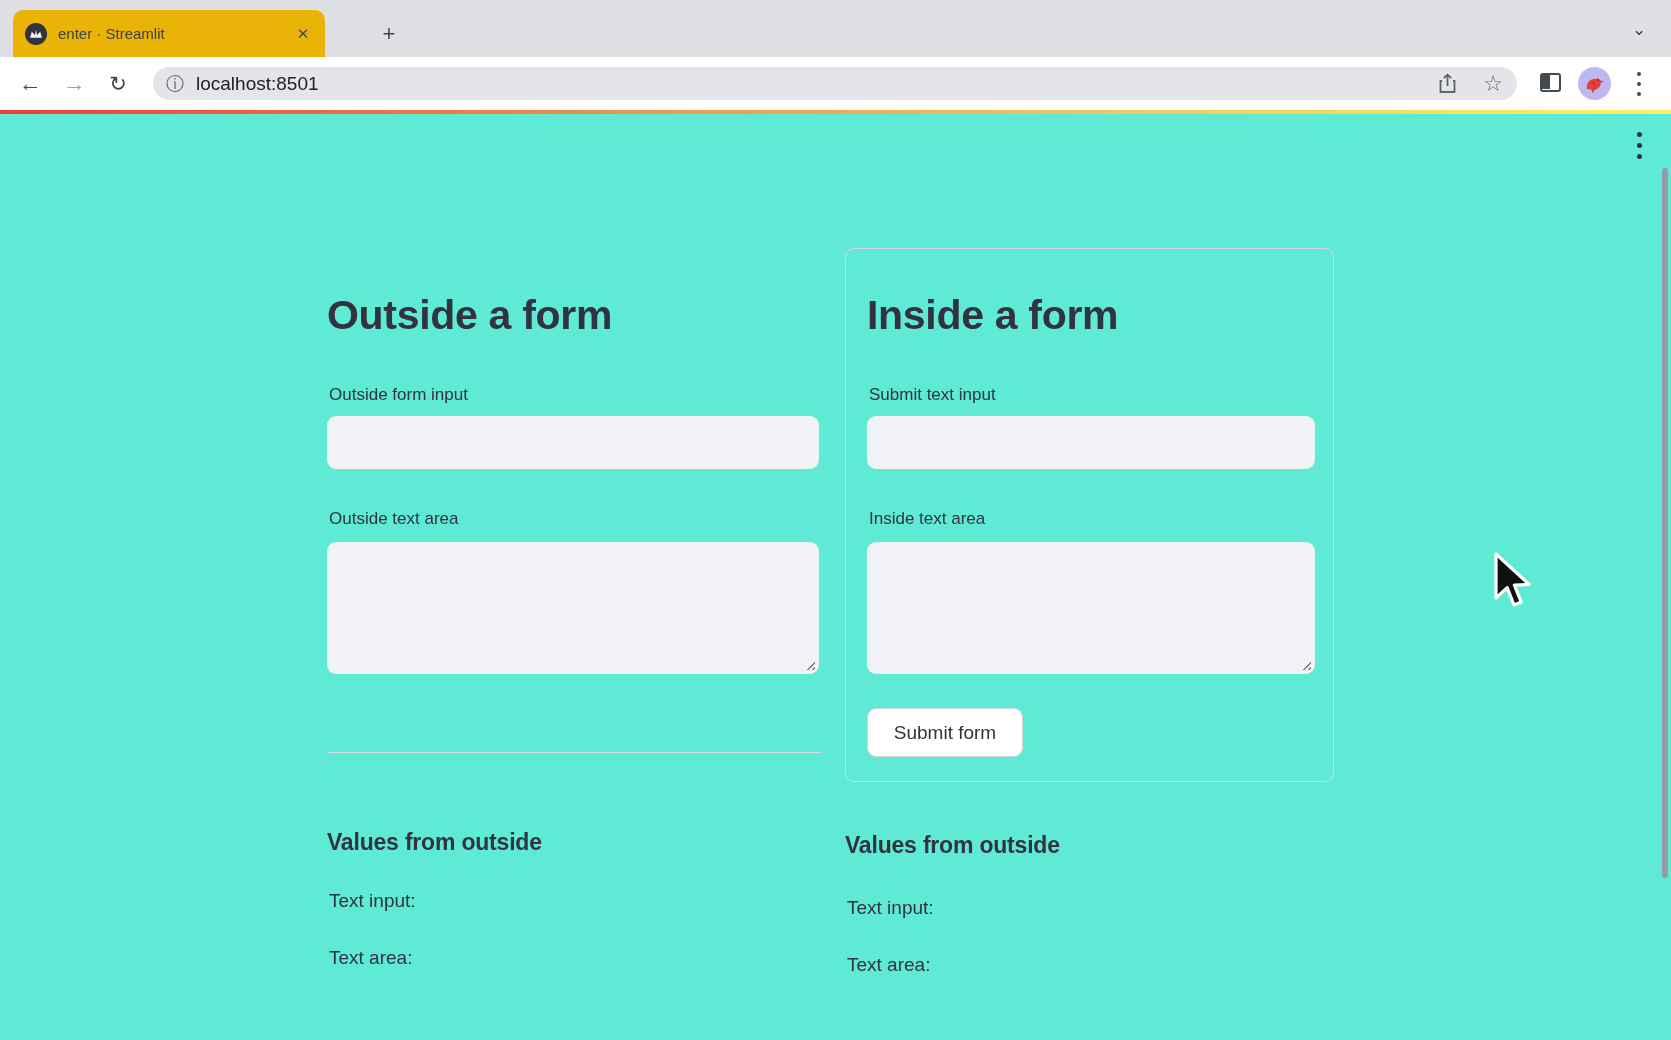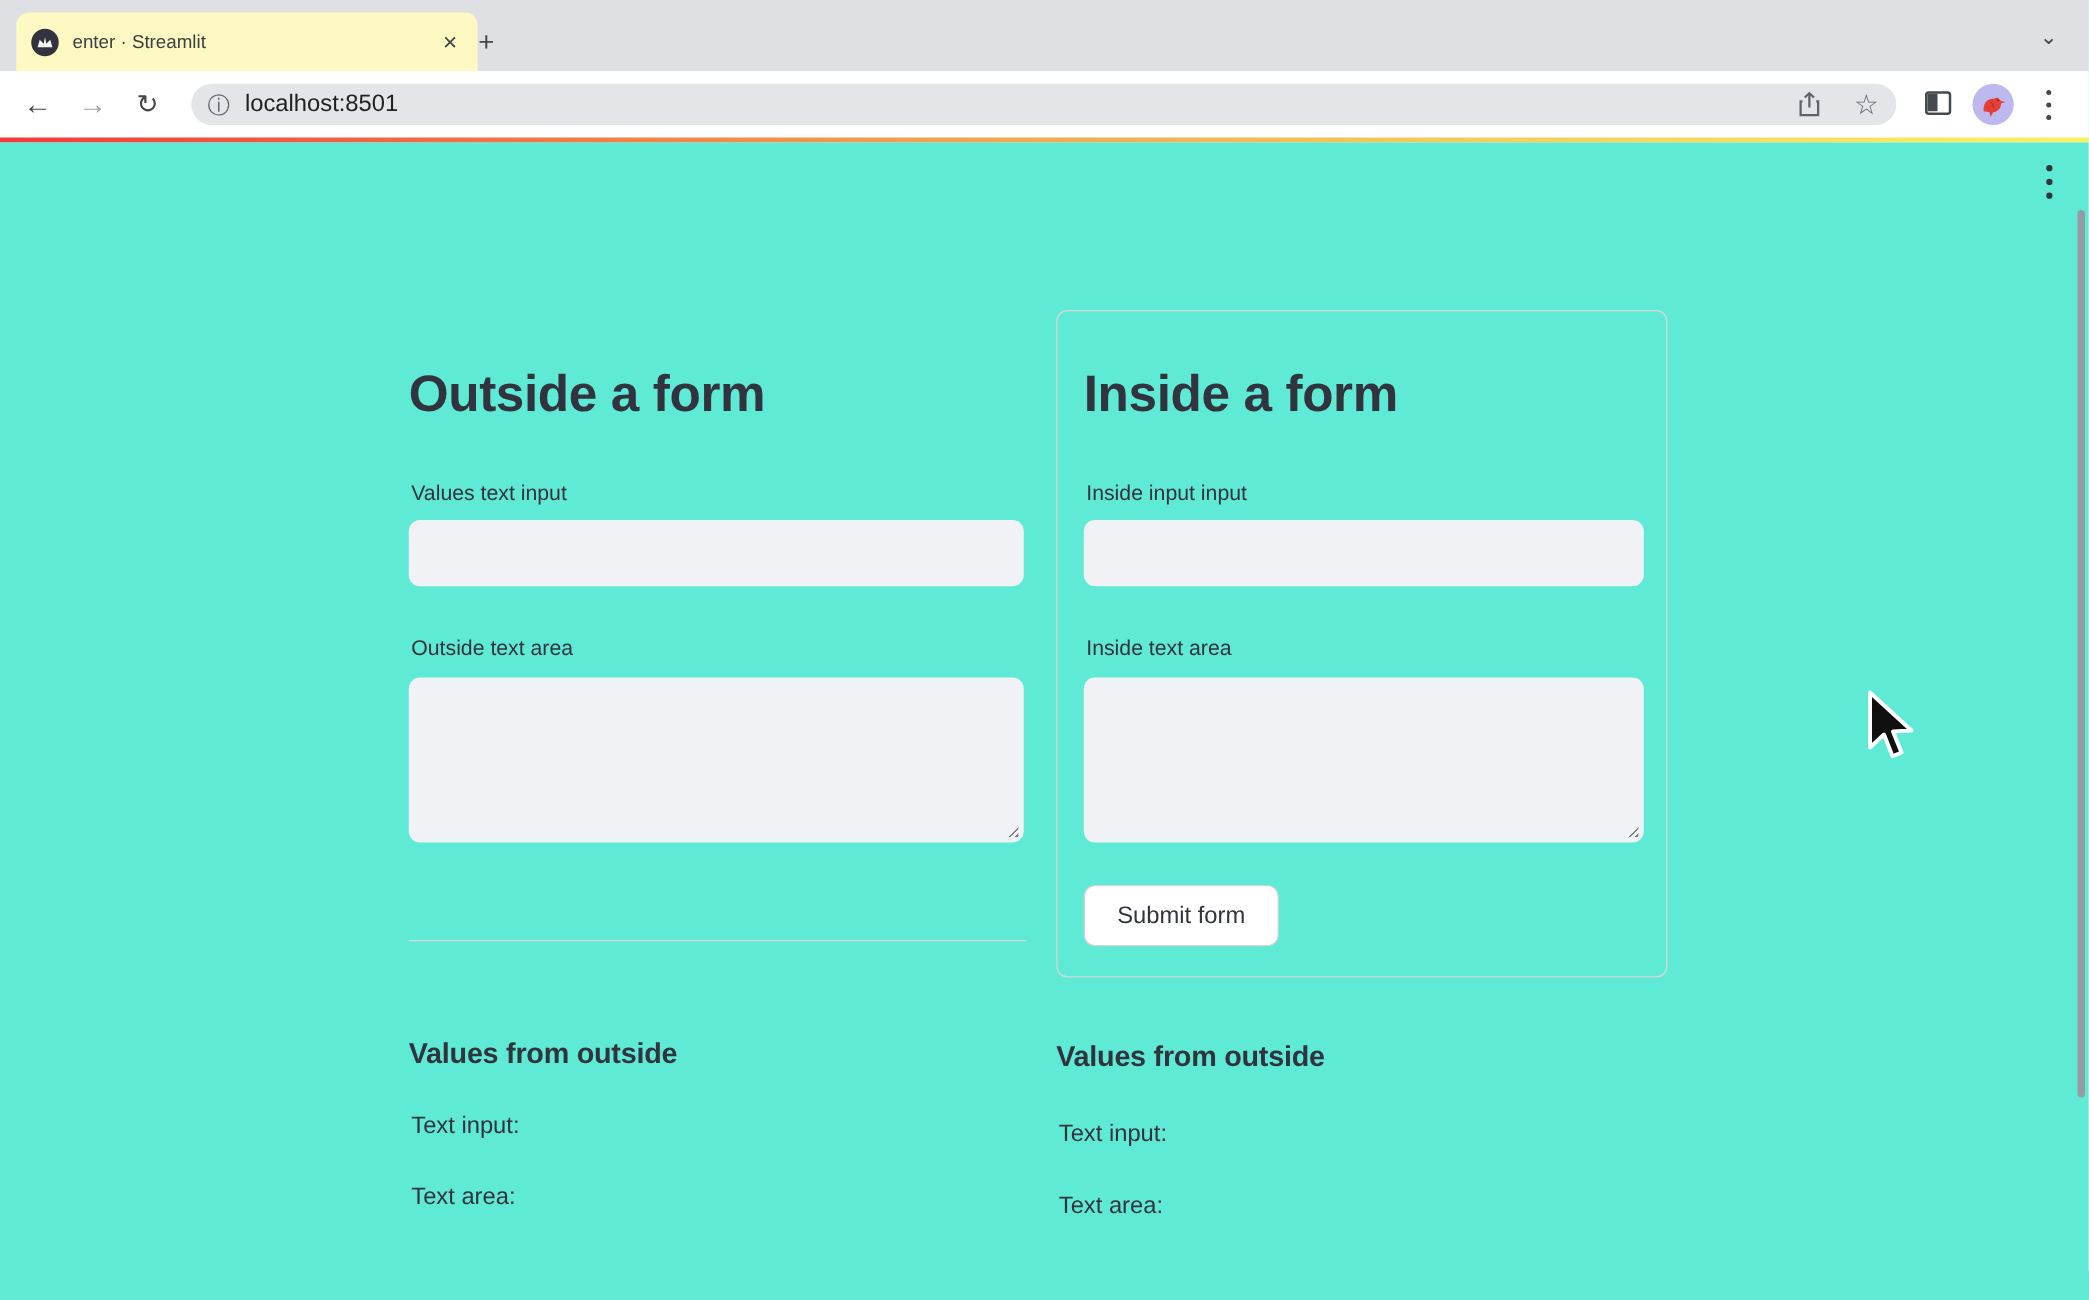--- a/index.html
+++ b/index.html
@@ -1,21 +1,21 @@
 <!DOCTYPE html>
 <html><head>
 <meta charset="utf-8">
 <style>
   * { margin:0; padding:0; box-sizing:border-box; }
   html,body { width:1671px; height:1040px; overflow:hidden; }
   body { font-family:"Liberation Sans", sans-serif; background:#fdfdfb; position:relative; }
 
   
   .tabstrip { position:absolute; left:0; top:0; width:1671px; height:57px; background:#dee0e4; }
-  .tab { position:absolute; left:13px; top:10px; width:369px; height:47px; background:#fef9c3;
+  .tab { position:absolute; left:13px; top:10px; width:312px; height:47px; background:#eab308;
          border-radius:10px 10px 0 0; display:flex; align-items:center; padding:0 12px; }
   .favicon { width:22px; height:22px; border-radius:50%; background:#32333e; display:flex;
              align-items:center; justify-content:center; flex:0 0 auto; }
   .tab-title { margin-left:11px; font-size:15px; color:#3c4043; white-space:nowrap; overflow:hidden;
                flex:1 1 auto; }
   .tab-close { width:20px; height:20px; display:flex; align-items:center; justify-content:center;
                font-size:15px; color:#44474a; border-radius:50%; cursor:default; }
   .newtab-btn { position:absolute; left:376px; top:21px; width:26px; height:26px; font-size:22px;
                 color:#45474a; display:flex; align-items:center; justify-content:center; border-radius:50%; }
   .tab-chevron { position:absolute; left:1626px; top:16px; width:26px; height:26px; font-size:17px;
@@ -139,36 +139,36 @@
 <div class="app">
 
   <div class="app-menu">
       <i></i>
       <i></i>
       <i></i>
     </div>
   <div class="scrollbar"></div>
 
   <div class="h1" style="left:327px; top:178px;">Outside a form</div>
-  <div class="lbl" style="left:329px; top:271px;">Values text input</div>
+  <div class="lbl" style="left:329px; top:271px;">Outside form input</div>
   <input class="st-input" style="left: 327px; top: 302px;" value="">
   <div class="lbl" style="left:329px; top:395px;">Outside text area</div>
   <textarea class="st-textarea" style="left: 327px; top: 428px;" placeholder=""></textarea>
   <div class="resize-handle" style="left:804px; top:545px;"></div>
 
   <div class="divider"></div>
 
   <div class="h2" style="left:327px; top:705px;">Values from outside</div>
   <div class="bodyline" style="left:329px; top:776px;">Text input:</div>
   <div class="bodyline" style="left:329px; top:833px;">Text area:</div>
 
   <div class="form-box"></div>
 
   <div class="h1" style="left:867px; top:178px;">Inside a form</div>
-  <div class="lbl" style="left:869px; top:271px;">Inside input input</div>
+  <div class="lbl" style="left:869px; top:271px;">Submit text input</div>
   <input class="st-input" style="left: 867px; top: 302px; width: 448px;" value="">
   <div class="lbl" style="left:869px; top:395px;">Inside text area</div>
   <textarea class="st-textarea" style="left: 867px; top: 428px; width: 448px;" placeholder=""></textarea>
   <div class="resize-handle" style="left:1300px; top:545px;"></div>
 
   <button class="submit-btn">Submit form</button>
 
   <div class="h2" style="left:845px; top:708px;">Values from outside</div>
   <div class="bodyline" style="left:847px; top:783px;">Text input:</div>
   <div class="bodyline" style="left:847px; top:840px;">Text area:</div>

